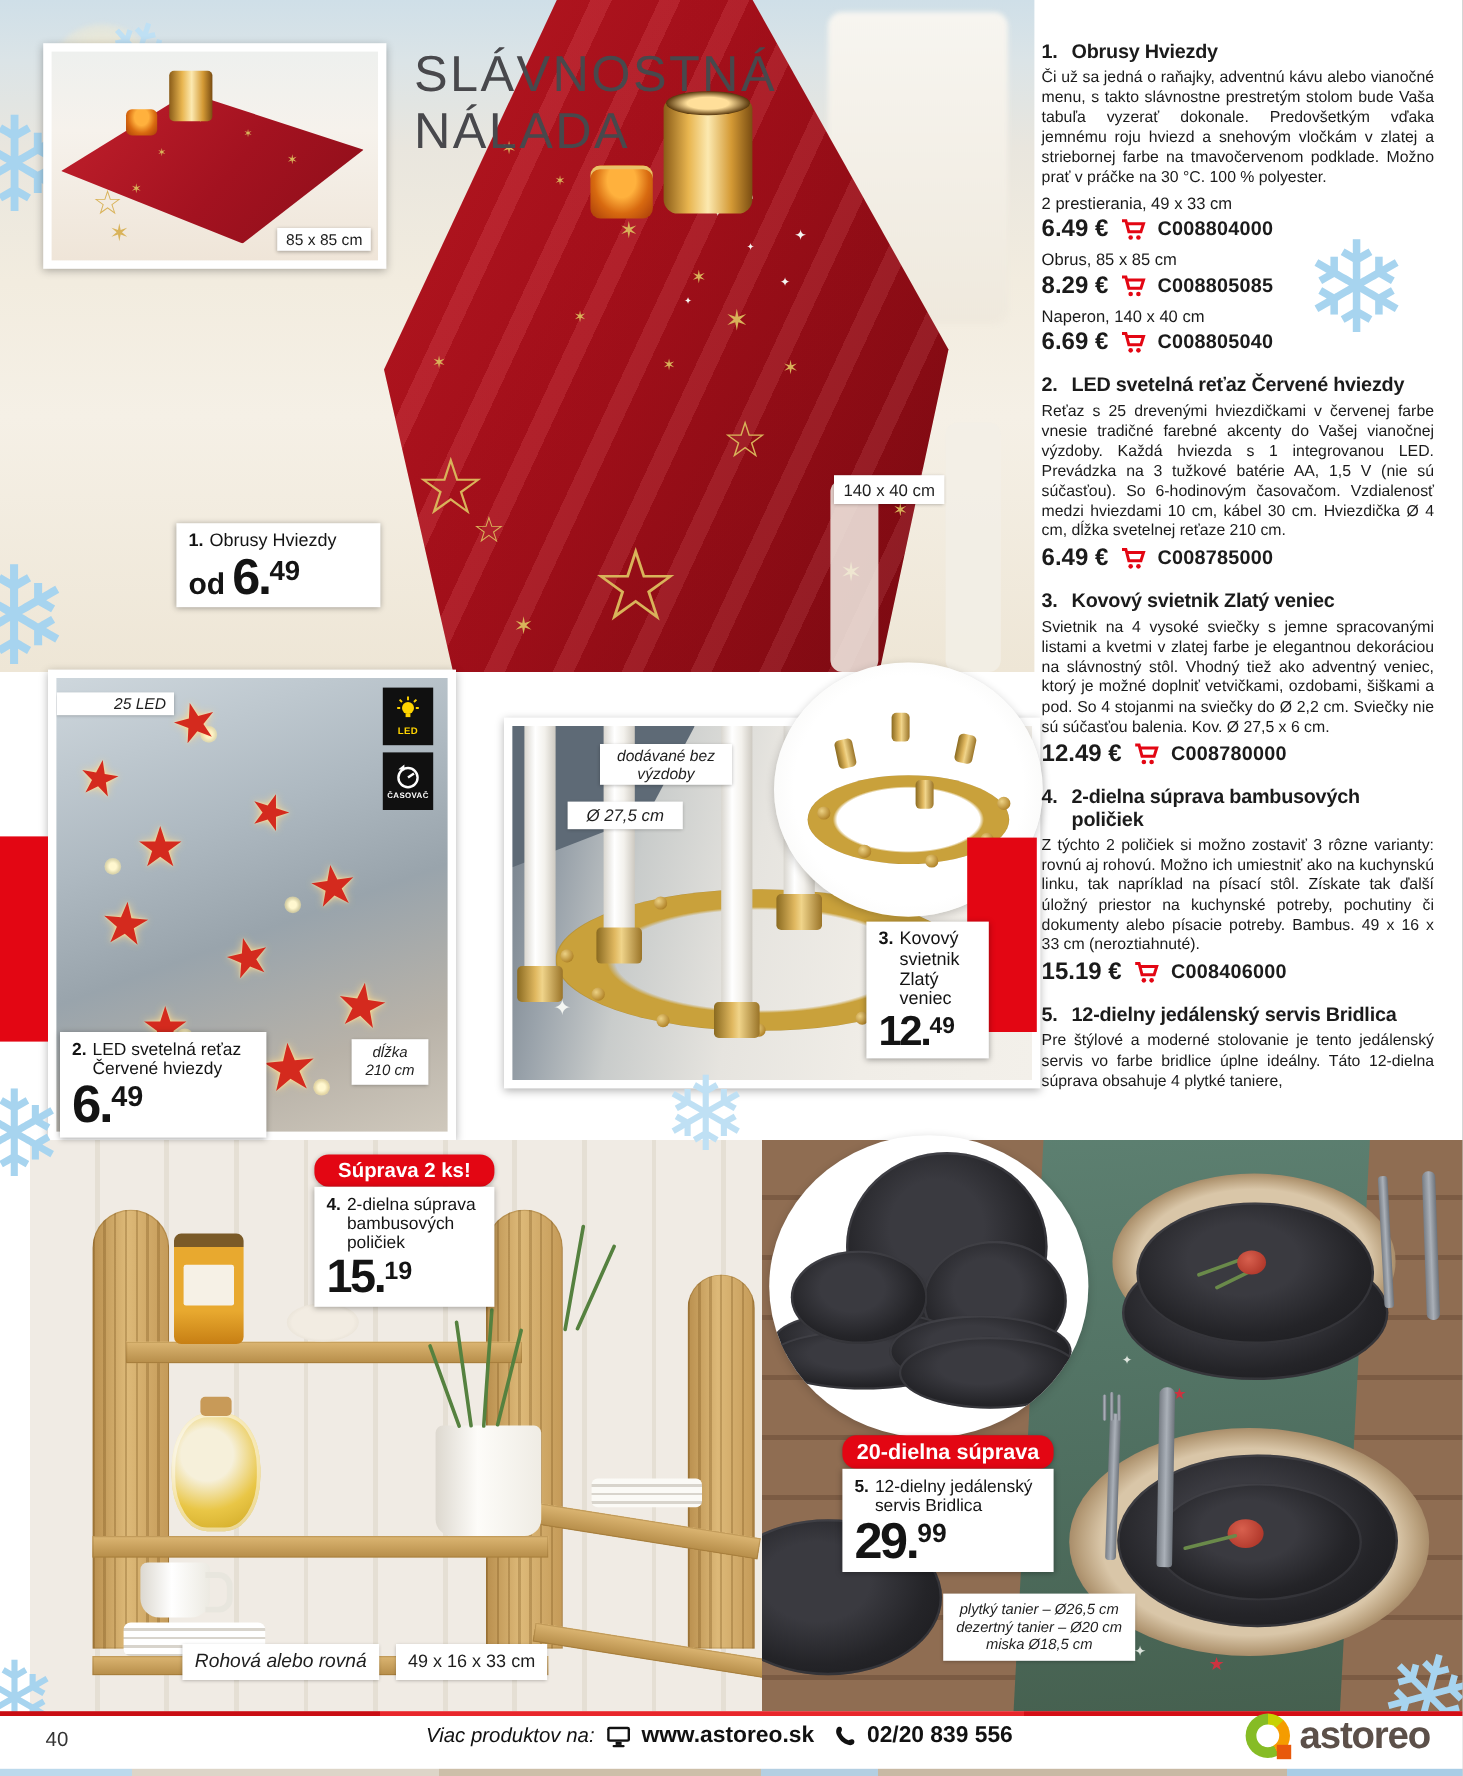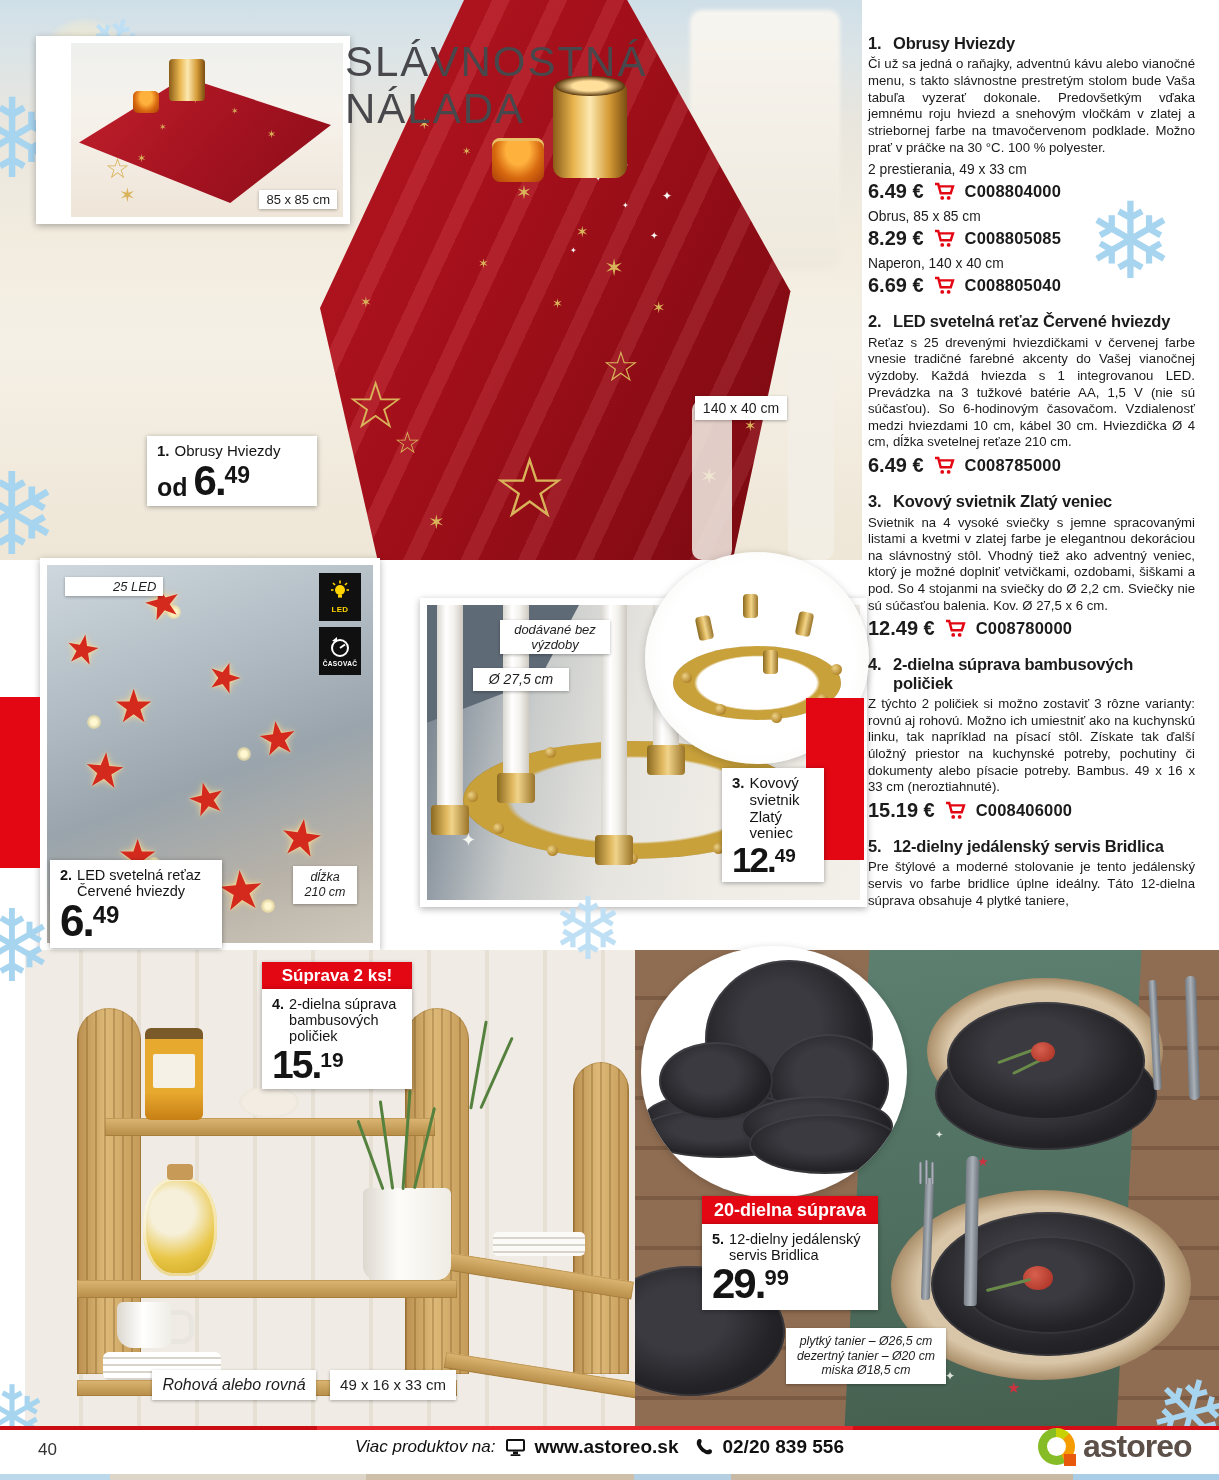--- a/index.html
+++ b/index.html
@@ -84,21 +84,21 @@
     font-size:13px;color:#1e1e1e;line-height:1.18;text-align:center;z-index:6;}
   .it{font-style:italic;}
   .tag{position:absolute;background:#fff;box-shadow:0 1px 5px rgba(0,0,0,.35);padding:7px 10px 6px;z-index:6;color:#141414;}
   .tname{display:flex;gap:5px;line-height:1.12;}
   .tname .n{font-weight:bold;flex:none;}
   .bigp{display:flex;align-items:flex-start;font-weight:bold;color:#141414;margin-top:2px;}
   .bigp .pfx{align-self:flex-end;line-height:1;margin-right:6px;}
   .bigp .bi{line-height:.92;letter-spacing:-2px;}
   .bigp .bd{line-height:1;margin-top:2px;}
   .banner{background:#e30613;color:#fff;font-weight:bold;display:flex;align-items:center;justify-content:center;
-    box-shadow:0 1px 4px rgba(0,0,0,.3);}
+    box-shadow:0 1px 4px rgba(0,0,0,.3);border-radius:12px;}
   .stripe{position:absolute;background:#e30613;}
   
   .col{position:absolute;left:868px;top:34px;width:327px;color:#1b1b1b;z-index:1;}
   .prod{margin-bottom:15px;}
   .phead{display:flex;font-weight:bold;font-size:16.5px;line-height:1.12;margin-bottom:4px;letter-spacing:-.2px;}
   .phead .n{width:25px;flex:none;}
   .pbody{font-size:13.2px;line-height:1.26;text-align:justify;}
   .vlabel{font-size:13.8px;margin-top:6px;}
   .prow{display:flex;align-items:center;gap:9px;margin:3px 0 1px;font-weight:bold;}
   .prow .pr{font-size:20px;}
@@ -161,21 +161,21 @@
     <div class="candle-big"></div>
     <div class="candle-small"></div>
     <div class="tableleg" style="left:692px;top:400px;width:40px;height:160px;"></div>
     <div class="tableleg" style="left:788px;top:352px;width:46px;height:208px;"></div>
   </div>
 
   <i class="sfk" style="left:84px;top:10px;font-size:74px;color:#bfe0f4;transform:rotate(18deg);z-index:2;"></i>
   <i class="sfk" style="left:-34px;top:84px;font-size:110px;z-index:2;"></i>
 
   <div class="frame" style="left:36px;top:36px;z-index:3;">
-    <div class="ph" style="width:272px;height:174px;background:linear-gradient(180deg,#eef0ee 0%,#f6f2ec 38%,#efe5d8 100%);margin-left:28px;">
+    <div class="ph" style="width:272px;height:174px;background:linear-gradient(180deg,#eef0ee 0%,#f6f2ec 38%,#efe5d8 100%);">
       <div class="abs" style="left:8px;top:34px;width:252px;height:126px;background:linear-gradient(130deg,#c2202c,#a31220 55%,#8d0e19);clip-path:polygon(42% 0,100% 38%,60% 100%,0 52%);"></div>
       <i class="gs" style="left:120px;top:52px;font-size:10px"></i>
       <i class="gs" style="left:160px;top:64px;font-size:9px"></i>
       <i class="gs" style="left:196px;top:86px;font-size:11px"></i>
       <i class="gs" style="left:88px;top:80px;font-size:9px"></i>
       <i class="gs" style="left:66px;top:110px;font-size:11px"></i>
       <i class="os" style="left:34px;top:112px;font-size:28px"></i>
       <i class="gs" style="left:48px;top:142px;font-size:20px"></i>
       <div class="abs" style="left:98px;top:16px;width:36px;height:42px;border-radius:4px;background:linear-gradient(90deg,#8a5c18,#e8b54f 30%,#fce9b0 52%,#d49a35 78%,#7a4d12);"></div>
       <div class="abs" style="left:62px;top:48px;width:26px;height:22px;border-radius:5px;background:radial-gradient(ellipse at 50% 30%,#ffb13d 0 32%,#d86a10 62%,#a83a08);"></div>
@@ -320,21 +320,21 @@
       <i class="rst star-red" style="left:96px;top:16px;font-size:44px;transform:rotate(-15deg)"></i>
       <i class="rst star-red" style="left:18px;top:64px;font-size:40px;transform:rotate(10deg)"></i>
       <i class="rst star-red" style="left:66px;top:118px;font-size:46px"></i>
       <i class="rst star-red" style="left:160px;top:92px;font-size:40px;transform:rotate(18deg)"></i>
       <i class="rst star-red" style="left:210px;top:150px;font-size:46px;transform:rotate(-8deg)"></i>
       <i class="rst star-red" style="left:36px;top:182px;font-size:48px;transform:rotate(5deg)"></i>
       <i class="rst star-red" style="left:140px;top:212px;font-size:44px;transform:rotate(-14deg)"></i>
       <i class="rst star-red" style="left:232px;top:248px;font-size:50px;transform:rotate(8deg)"></i>
       <i class="rst star-red" style="left:70px;top:268px;font-size:46px"></i>
       <i class="rst star-red" style="left:170px;top:298px;font-size:54px;transform:rotate(-5deg)"></i>
-      <div class="lb it" style="left:18px;top:12px;position:absolute;padding-left:48px;">
+      <div class="lb it" style="left:0;top:12px;position:absolute;padding-left:48px;">
           <span>25 LED</span>
         </div>
       <div class="badge" style="left:272px;top:8px;">
         <svg width="24" height="24" viewBox="0 0 24 24">
           <circle cx="12" cy="10" r="5" fill="#ffd400"></circle>
             <rect x="10" y="14.6" width="4" height="3" fill="#ffd400"></rect>
           <g stroke="#ffd400" stroke-width="1.6">
               <line x1="12" y1="0.5" x2="12" y2="3.5"></line>
               <line x1="3" y1="10" x2="5.5" y2="10"></line>
               <line x1="18.5" y1="10" x2="21" y2="10"></line>

